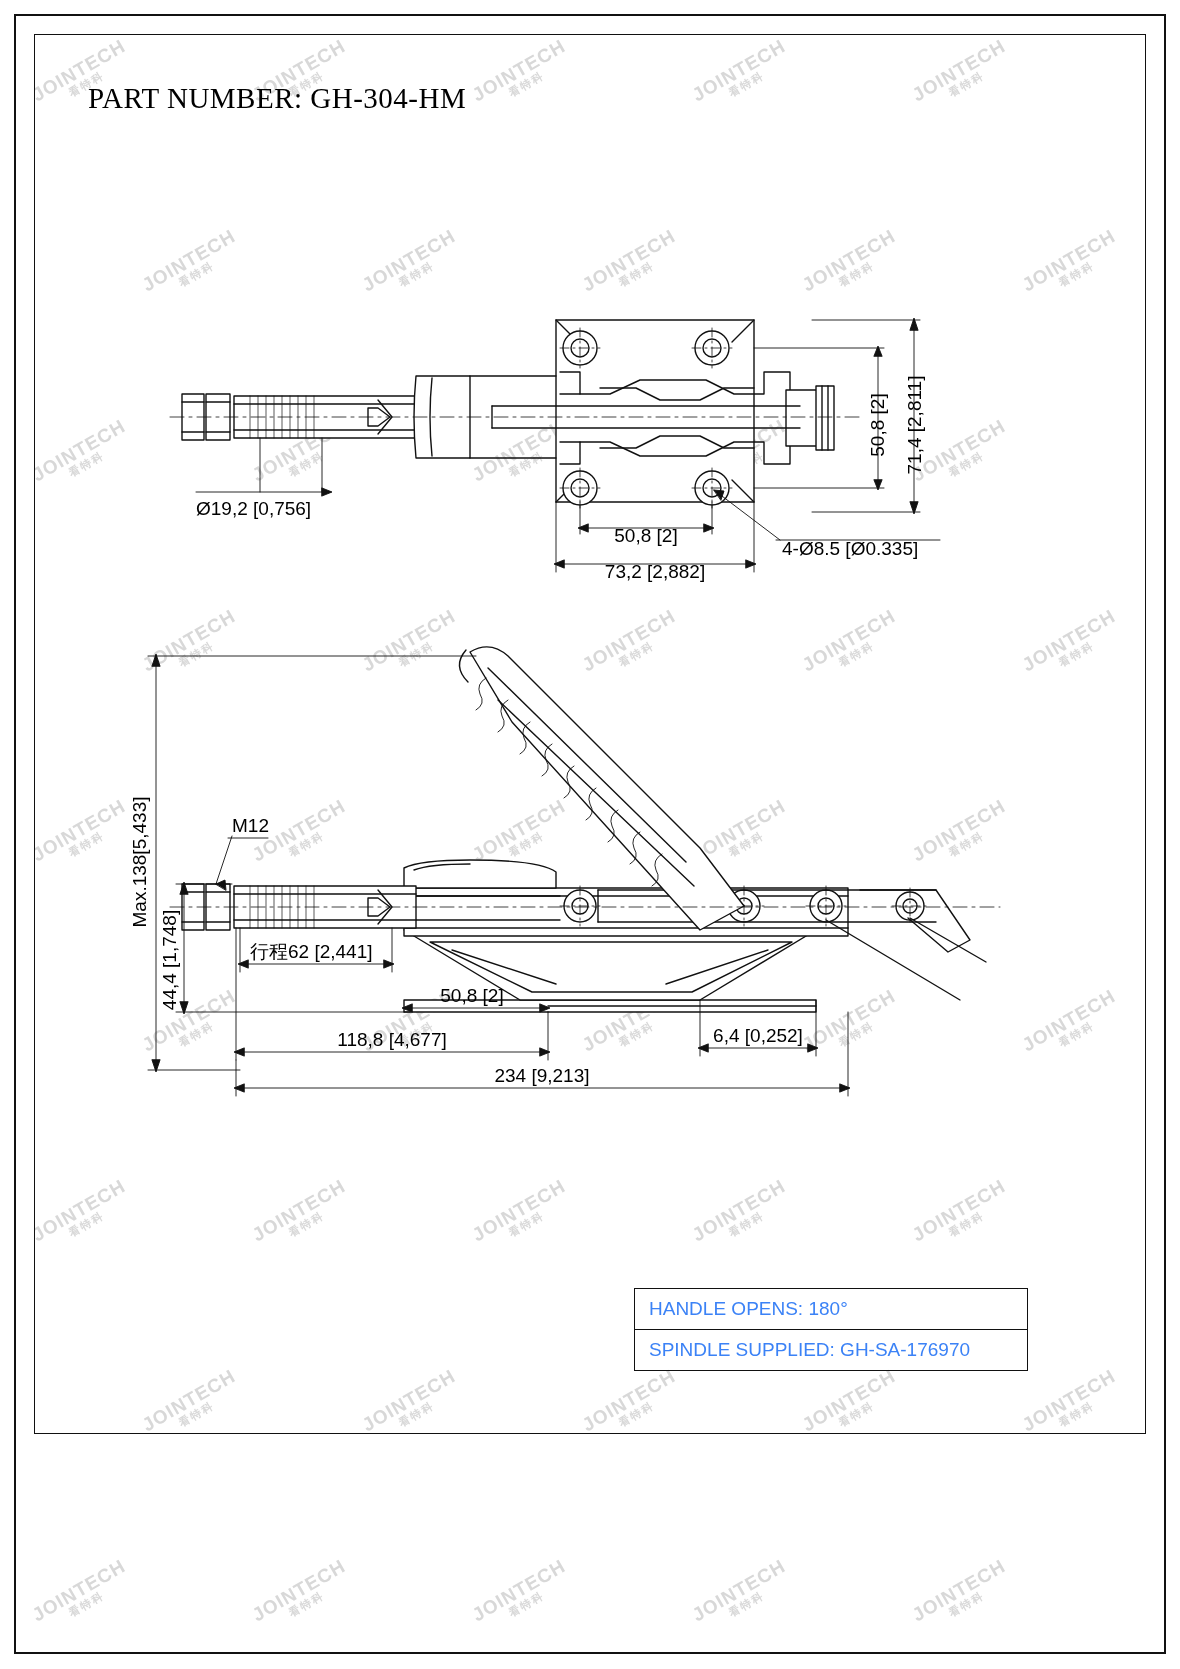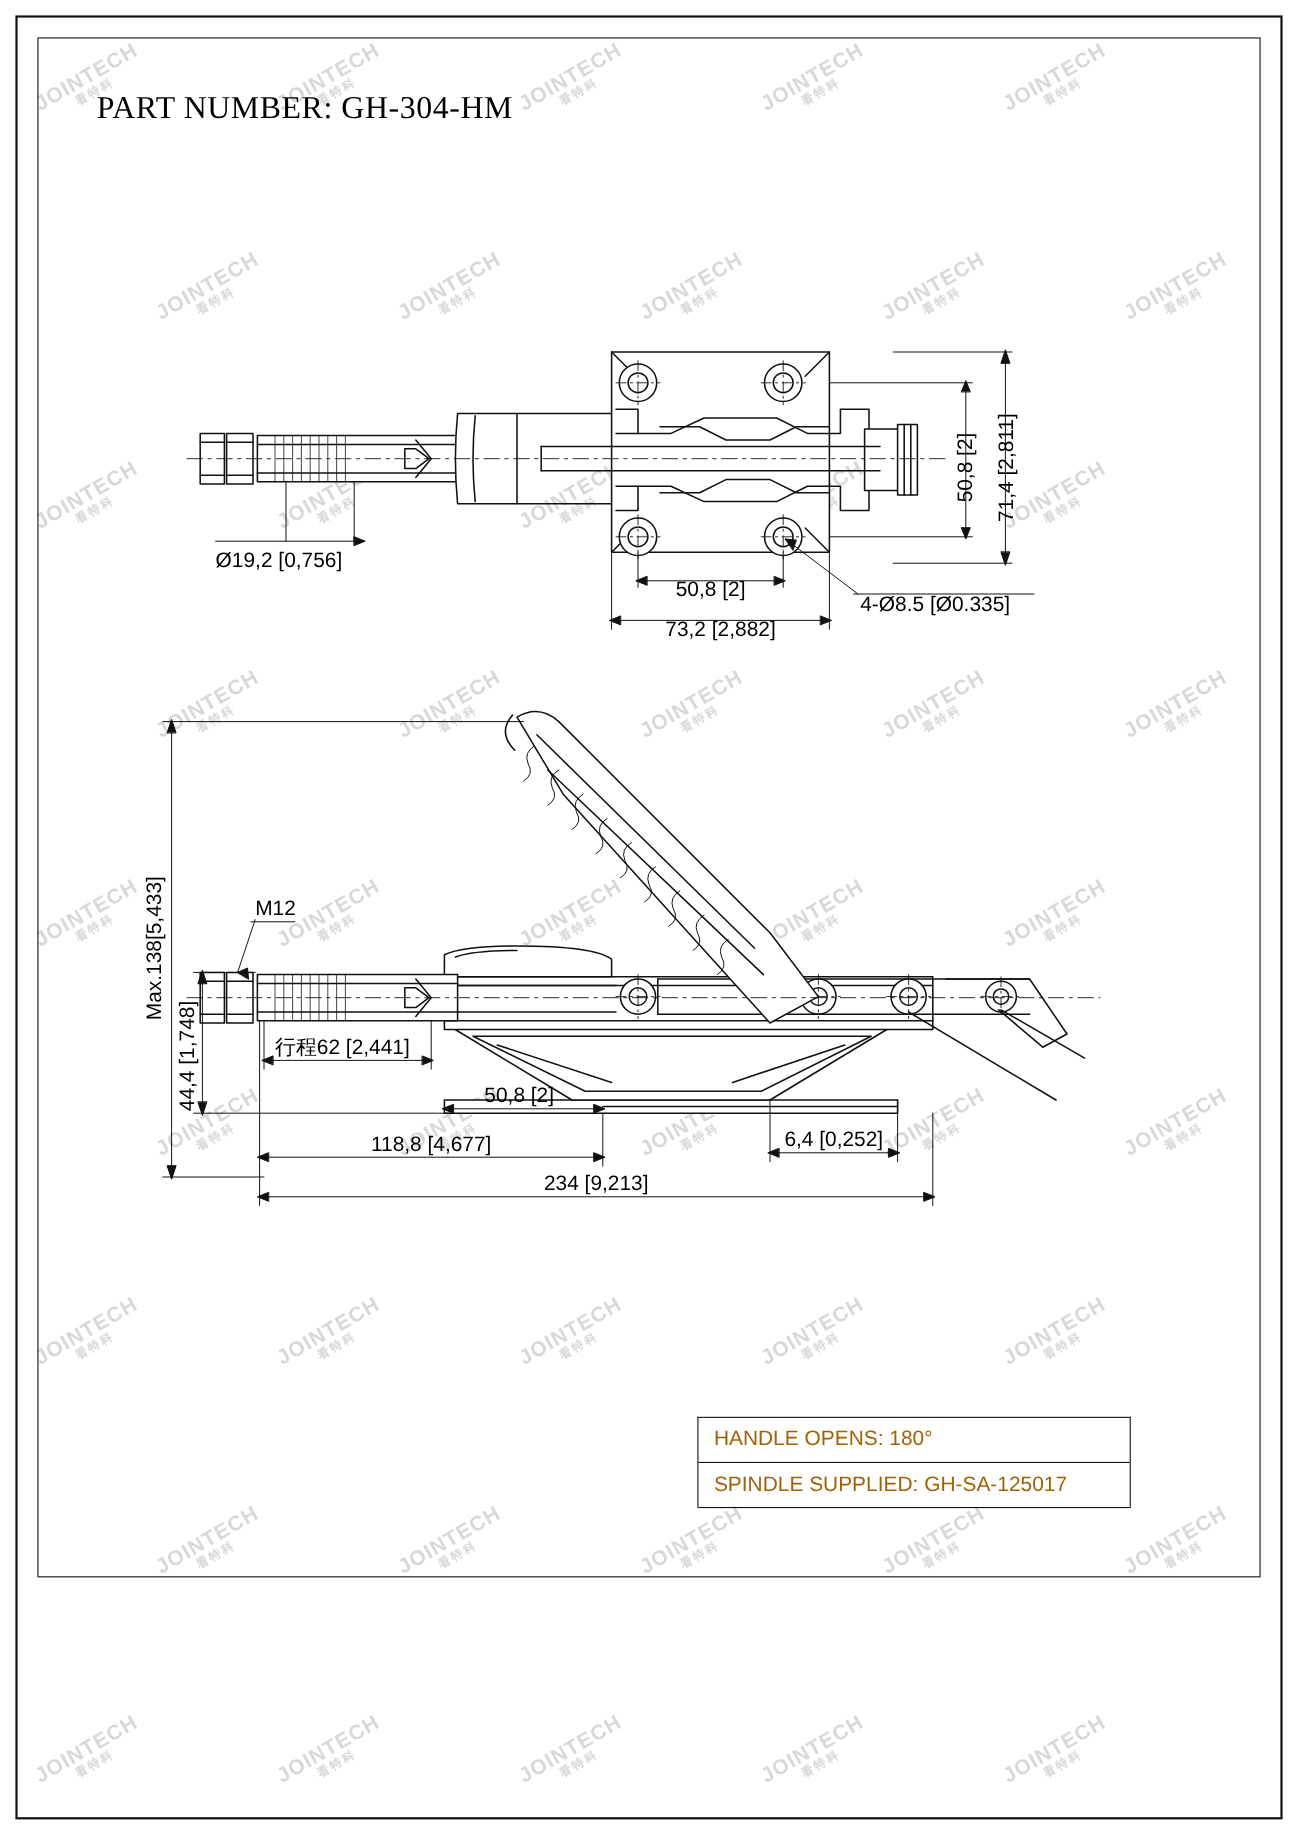--- a/index.html
+++ b/index.html
@@ -103,21 +103,21 @@
     background: transparent;
   }
   .note-row {
     height: 41px;
     border-bottom: 1px solid #111;
     display: flex;
     align-items: center;
     padding-left: 14px;
     box-sizing: border-box;
     font-size: 19px;
-    color: #a16207;
+    color: #3b82f6;
     font-family: "Liberation Sans", sans-serif;
     white-space: nowrap;
   }
 </style>
 </head>
 <body>
 
 <div id="watermarks">
     <div class="wm" style="left: 30px; top: 60px;">
       <span class="wm-main">JOINTECH</span>
@@ -541,14 +541,14 @@
     <text x="250" y="958">行程62 [2,441]</text>
     <text x="472" y="1002" text-anchor="middle">50,8 [2]</text>
     <text x="392" y="1046" text-anchor="middle">118,8 [4,677]</text>
     <text x="758" y="1042" text-anchor="middle">6,4 [0,252]</text>
     <text x="542" y="1082" text-anchor="middle">234 [9,213]</text>
   </g>
 </svg>
 
 <div id="notes-table">
   <div class="note-row">HANDLE OPENS: 180°</div>
-  <div class="note-row">SPINDLE SUPPLIED: GH-SA-125017</div>
+  <div class="note-row">SPINDLE SUPPLIED: GH-SA-176970</div>
 </div>
 
 </body></html>

